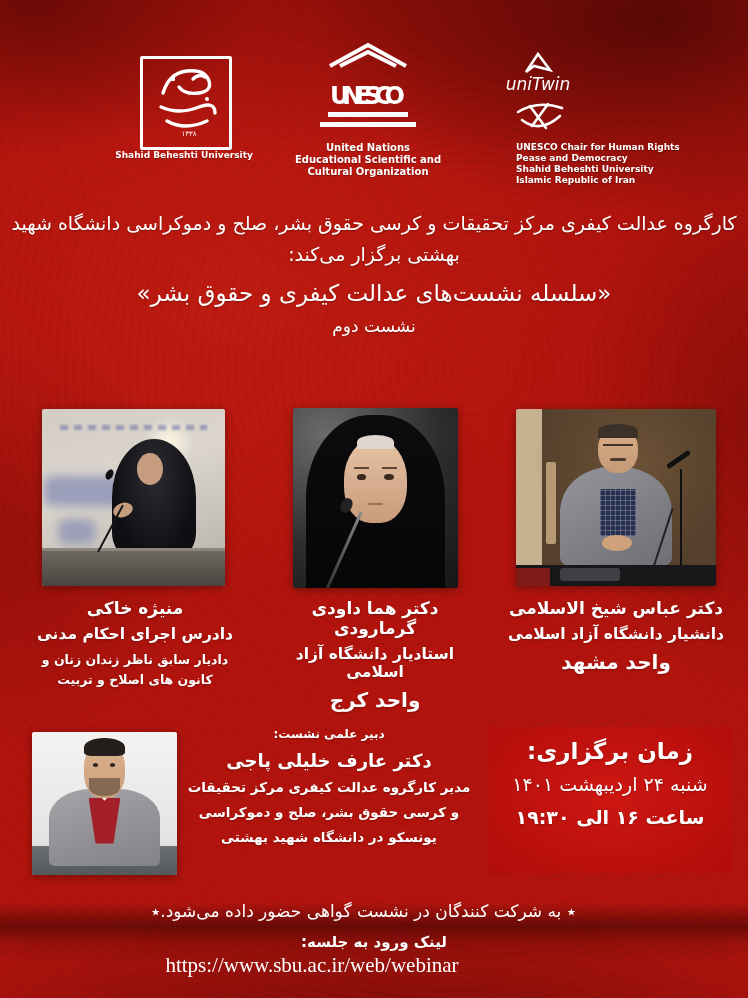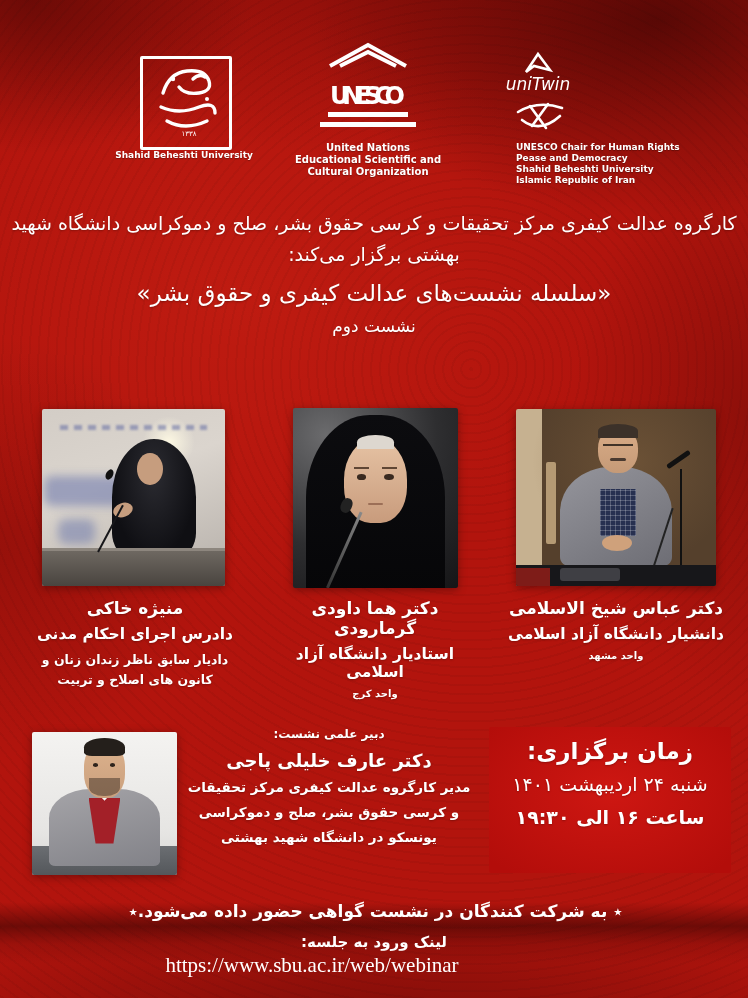--- a/index.html
+++ b/index.html
@@ -114,39 +114,39 @@
     background:linear-gradient(#ddb28d,#caa07d);}
   .md-hair{left:36%;top:4%;width:28%;height:13%;background:#241f1b;border-radius:50% 50% 20% 20%;}
   .md-beard{left:39%;top:32%;width:22%;height:13%;background:rgba(60,45,35,0.5);border-radius:0 0 46% 46%;}
   .md-eye-l{left:42%;top:22%;width:3.5%;height:2.6%;background:#2e241c;border-radius:50%;}
   .md-eye-r{left:54%;top:22%;width:3.5%;height:2.6%;background:#2e241c;border-radius:50%;}
 
   
   .spk-col{text-align:center;}
   .spk-col .sp-name{display:block;font-size:17px;font-weight:bold;margin-bottom:7px;}
   .spk-col .sp-role{display:block;font-size:15.5px;font-weight:bold;margin-bottom:7px;}
-  .spk-col .sp-unit{display:block;font-size:10px;font-weight:bold;}
+  .spk-col .sp-unit{display:block;font-size:20px;font-weight:bold;}
   .col-right{left:500px;top:598px;width:232px;}
   .col-mid{left:269px;top:598px;width:212px;}
   .col-left{left:30px;top:598px;width:210px;}
   .col-left .sp-unit{font-size:12.5px;line-height:20px;}
 
   
   .mod-block{left:178px;top:727px;width:302px;text-align:center;}
   .mod-heading{display:block;font-size:12px;font-weight:bold;}
   .mod-name{display:block;font-size:18px;font-weight:bold;margin-top:9px;}
   .mod-desc{display:block;font-size:13.5px;font-weight:bold;line-height:25px;margin-top:4px;}
   .time-box{left:489px;top:727px;width:242px;height:146px;border-radius:2px;
     background:radial-gradient(ellipse at 50% 45%, #ce1712, #b30d0a 92%);text-align:center;}
   .time-heading{display:block;font-size:23px;font-weight:bold;margin-top:11px;}
   .time-date{display:block;font-size:19px;font-weight:normal;margin-top:9px;}
   .time-time{display:block;font-size:19px;font-weight:bold;margin-top:11px;}
 
   
-  .note{left:0;top:901px;width:727px;font-size:17px;font-weight:bold;padding-left:12px;}
+  .note{left:0;top:901px;width:727px;font-size:17px;font-weight:normal;}
   .link-label{left:0;top:933px;width:748px;font-size:15px;font-weight:bold;}
   .url{left:0;top:953px;width:624px;font-size:21px;direction:ltr;
     font-family:"Liberation Serif","DejaVu Serif",serif;color:#fff;text-decoration:none;}
   .url span{cursor:pointer;}
 </style>
 </head>
 <body>
 
 <div class="poster">
 

